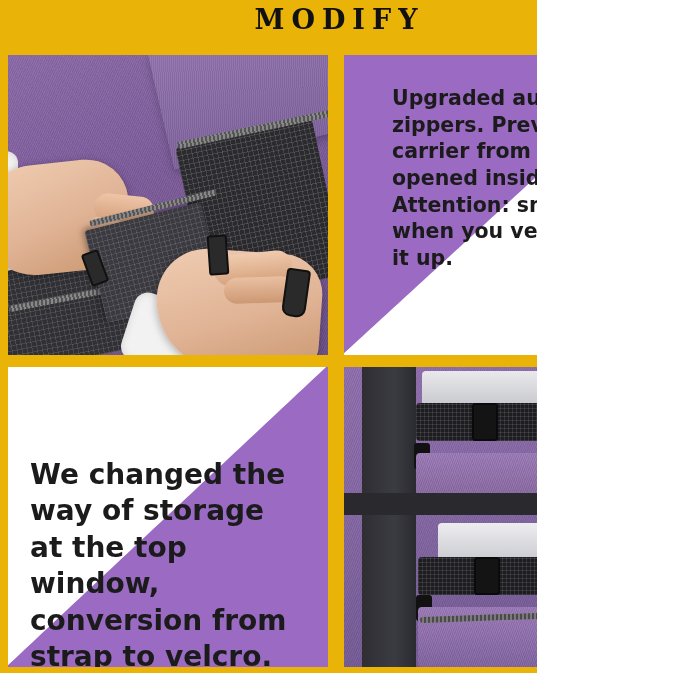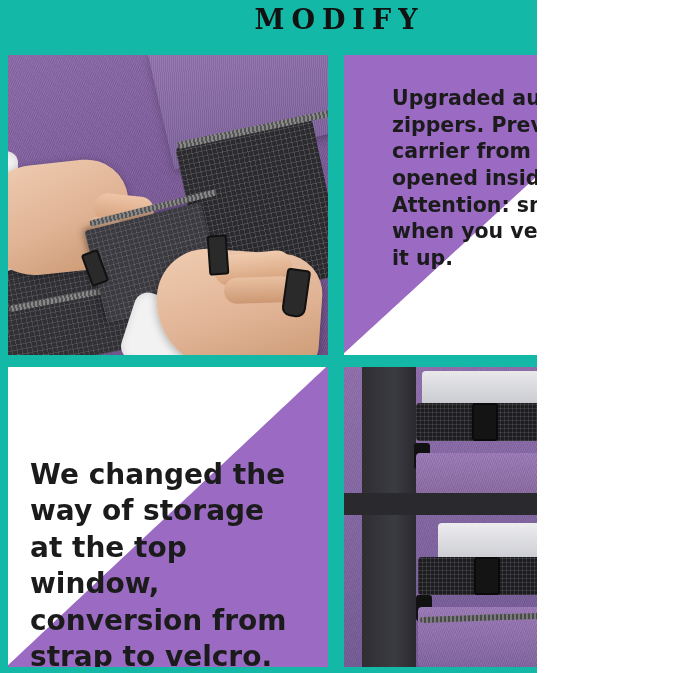--- a/index.html
+++ b/index.html
@@ -7,21 +7,21 @@
     padding: 0;
     background: #ffffff;
   }
   body {
     font-family: "Liberation Sans", sans-serif;
   }
   #page {
     position: relative;
     width: 537px;
     height: 673px;
-    background: #14b8a6;
+    background: #eab308;
     overflow: hidden;
   }
 
   
   .title {
     position: absolute;
     left: 0;
     top: 4px;
     width: 679px;
     text-align: center;

